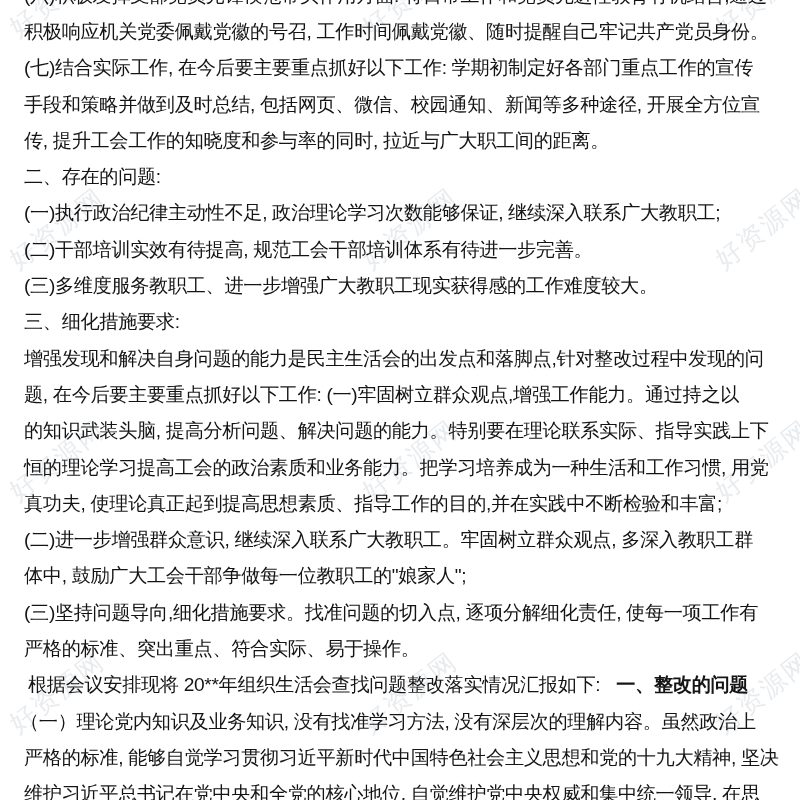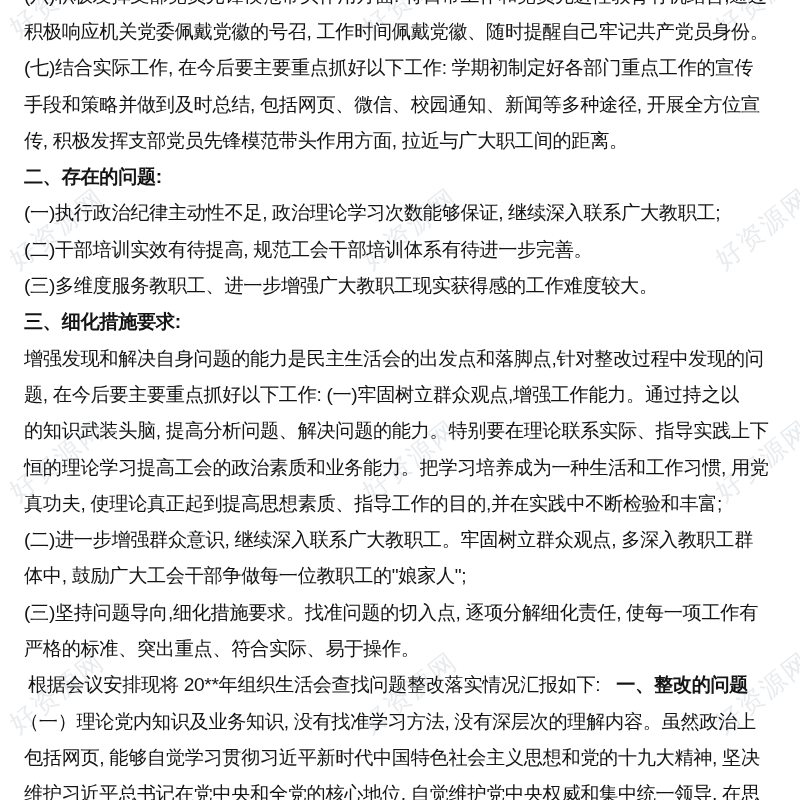--- a/index.html
+++ b/index.html
@@ -68,21 +68,21 @@
     line-height: 14px;
     overflow: hidden;
   }
   .line.clipped-top > .clip-inner {
     display: block;
     margin-top: -22px;
     line-height: 36.3px;
   }
 
   .heading {
-    font-weight: bold;
+    font-weight: normal;
   }
   .indent-2 {
     padding-left: 20px;
   }
   .indent-1 {
     padding-left: 28px;
   }
   .tight {
     letter-spacing: -0.35px;
   }
@@ -111,34 +111,34 @@
       <span class="watermark-mark" style="color: rgb(233, 236, 239); transform: rotate(-38deg);">好资源网</span>
     </div>
 
   <div class="doc-body">
       <div class="line clipped-top">
         <span class="clip-inner"><span class="tight">(六)积极发挥支部党员先锋模范带头作用方面: 将日常工作和党员先进性教育有机结合,通过</span></span>
       </div>
       <div class="line"><span class="tight">积极响应机关党委佩戴党徽的号召, 工作时间佩戴党徽、随时提醒自己牢记共产党员身份。</span></div>
       <div class="line"><span class="tight">(七)结合实际工作, 在今后要主要重点抓好以下工作: 学期初制定好各部门重点工作的宣传</span></div>
       <div class="line"><span class="tight">手段和策略并做到及时总结, 包括网页、微信、校园通知、新闻等多种途径, 开展全方位宣</span></div>
-      <div class="line"><span class="tight">传, 积极发挥支部党员先锋模范带头作用方面, 拉近与广大职工间的距离。</span></div>
+      <div class="line"><span class="tight">传, 提升工会工作的知晓度和参与率的同时, 拉近与广大职工间的距离。</span></div>
       <div class="line heading"><span class="tight">二、存在的问题:</span></div>
       <div class="line"><span class="tight">(一)执行政治纪律主动性不足, 政治理论学习次数能够保证, 继续深入联系广大教职工;</span></div>
       <div class="line"><span class="tight">(二)干部培训实效有待提高, 规范工会干部培训体系有待进一步完善。</span></div>
       <div class="line"><span class="tight">(三)多维度服务教职工、进一步增强广大教职工现实获得感的工作难度较大。</span></div>
       <div class="line heading"><span class="tight">三、细化措施要求:</span></div>
       <div class="line"><span class="tight">增强发现和解决自身问题的能力是民主生活会的出发点和落脚点,针对整改过程中发现的问</span></div>
       <div class="line"><span class="tight">题, 在今后要主要重点抓好以下工作: (一)牢固树立群众观点,增强工作能力。通过持之以</span></div>
       <div class="line"><span class="tight">的知识武装头脑, 提高分析问题、解决问题的能力。特别要在理论联系实际、指导实践上下</span></div>
       <div class="line"><span class="tight">恒的理论学习提高工会的政治素质和业务能力。把学习培养成为一种生活和工作习惯, 用党</span></div>
       <div class="line"><span class="tight">真功夫, 使理论真正起到提高思想素质、指导工作的目的,并在实践中不断检验和丰富;</span></div>
       <div class="line"><span class="tight">(二)进一步增强群众意识, 继续深入联系广大教职工。牢固树立群众观点, 多深入教职工群</span></div>
       <div class="line"><span class="tight">体中, 鼓励广大工会干部争做每一位教职工的"娘家人";</span></div>
       <div class="line"><span class="tight">(三)坚持问题导向,细化措施要求。找准问题的切入点, 逐项分解细化责任, 使每一项工作有</span></div>
       <div class="line"><span class="tight">严格的标准、突出重点、符合实际、易于操作。</span></div>
       <div class="line indent-1"><span class="tight">根据会议安排现将 20**年组织生活会查找问题整改落实情况汇报如下:</span><span>&nbsp;&nbsp;&nbsp;</span><span class="b tight">一、整改的问题</span></div>
       <div class="line indent-2"><span class="tight">（一）理论党内知识及业务知识, 没有找准学习方法, 没有深层次的理解内容。虽然政治上</span></div>
-      <div class="line"><span class="tight">包括网页, 能够自觉学习贯彻习近平新时代中国特色社会主义思想和党的十九大精神, 坚决</span></div>
+      <div class="line"><span class="tight">严格的标准, 能够自觉学习贯彻习近平新时代中国特色社会主义思想和党的十九大精神, 坚决</span></div>
       <div class="line"><span class="tight">维护习近平总书记在党中央和全党的核心地位, 自觉维护党中央权威和集中统一领导, 在思</span></div>
     </div>
 
 </div>
 
 </body></html>

